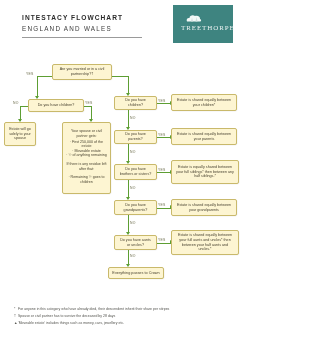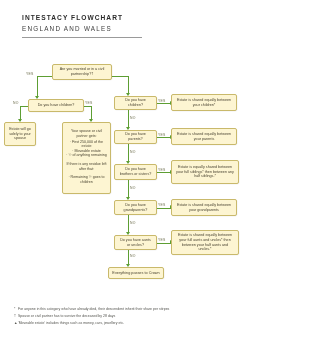--- a/index.html
+++ b/index.html
@@ -79,20 +79,28 @@
 </style>
 </head>
 <body>
 
 <div id="header">
   <div id="title-block">
     <div id="title-main">INTESTACY FLOWCHART</div>
     <div id="title-sub">ENGLAND AND WALES</div>
     <div id="title-rule"></div>
   </div>
+  <div id="logo-box">
+    <svg id="logo-tree" viewBox="0 0 34 20">
+      <path d="M4 17 C2 13 5 9 9 10 C9 5 16 3 20 6 C25 4 31 7 30 12 C33 13 33 17 30 17 Z" fill="#f2f7f6"></path>
+      <path d="M12 17 L14 9 L16 17 Z" fill="#cfe0de"></path>
+      <path d="M21 17 L23 8 L25 17 Z" fill="#cfe0de"></path>
+    </svg>
+    <div id="logo-word">TREETHORPE</div>
+  </div>
 </div>
 
 <div id="canvas">
 
   <div class="ln lv" style="left:37px; top:24px; height:22px;"></div>
   <div class="ln lh" style="left:37px; top:24px; width:15px;"></div>
   <div class="arrow ar-d" style="left:34.8px; top:44px;"></div>
   <div class="lbl" style="left:26px; top:19.5px;">YES</div>
 
   <div class="ln lh" style="left:112px; top:24px; width:17px;"></div>

